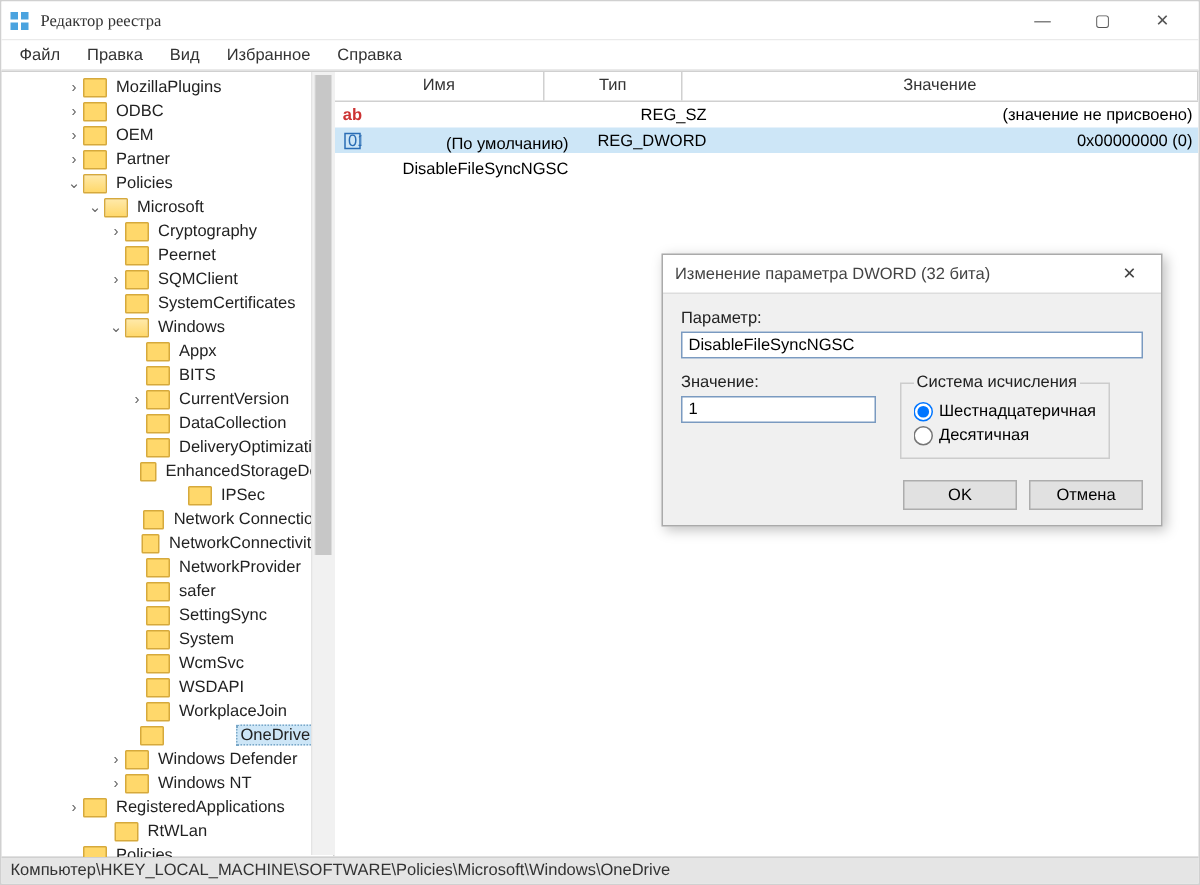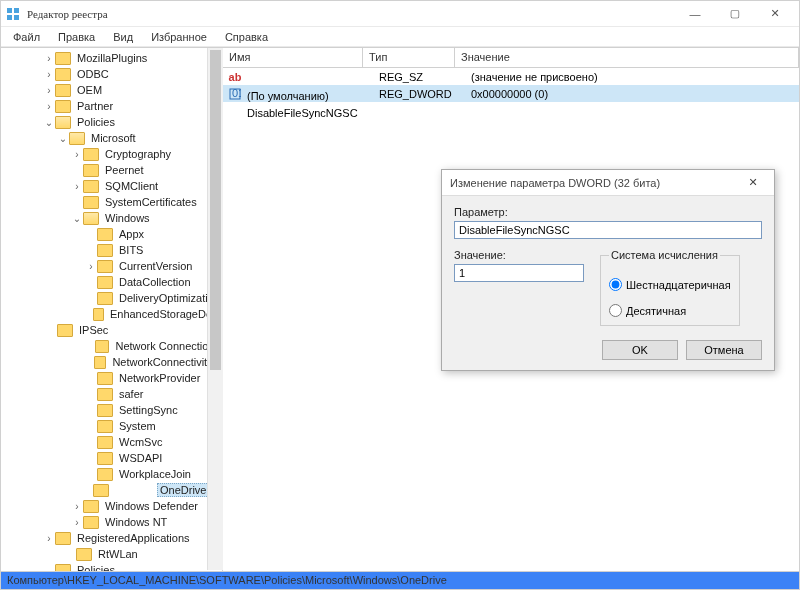--- a/index.html
+++ b/index.html
@@ -13,44 +13,44 @@
 .menubar .mi { padding: 2px 8px; color: #333; }
 .content { flex: 1; display: flex; overflow: hidden; border-top: 1px solid #d0d0d0; }
 .tree { width: 222px; border-right: 1px solid #d0d0d0; overflow-y: auto; overflow-x: hidden; padding: 2px 0; }
 .node { display: flex; align-items: center; height: 16px; white-space: nowrap; }
 .toggle { width: 12px; text-align: center; color: #666; font-size: 10px; }
 .fico { width: 16px; height: 13px; background: #ffd86b; border: 1px solid #d6a93c; border-radius: 1px; margin-right: 4px; display:inline-block;}
 .fico.open { background: linear-gradient(#ffe9a8,#ffd86b); }
 .tree .label { color: #222; padding: 0 2px; }
 .tree .sel .label { background: #cde6f7; border:1px dotted #7aa7c7; }
 .listpane { flex:1; display:flex; flex-direction:column; overflow:hidden; }
-.lhdr { display:flex; height:20px; border-bottom:1px solid #d0d0d0; background:#fff; }
+.lhdr { display:flex; height:20px; border-bottom:1px solid #d0d0d0; background:#fff;text-align:center; }
 .lhdr .col { border-right:1px solid #d0d0d0; padding:3px 6px; color:#333; }
 .c-name{width:140px;} .c-type{width:92px;} .c-val{flex:1;}
 .rows { flex:1; overflow:auto; }
-.row { display:flex; height:17px; align-items:center; padding:0 4px;}
+.row { display:flex; height:17px; align-items:center; padding:0 4px;text-align:right;}
 .row.sel { background:#cde6f7; }
 .row .ico { width:16px;height:16px;margin-right:4px;display:flex;align-items:center;justify-content:center;font-size:9px;}
 .row .ico.str { color:#c33; }
 .row .ico.bin { color:#2a6db5; }
 .row .nm{width:132px;margin-top:38px;} .row .tp{width:92px;} .row .vl{flex:1;}
-.statusbar { height:18px; border-top:1px solid #d0d0d0; padding:2px 6px; color:#333; background:#3b82f6;}
+.statusbar { height:18px; border-top:1px solid #d0d0d0; padding:2px 6px; color:#333; background:#e5e5e5;}
 
 .dlg { position:absolute; left:440px; top:168px; width:334px; background:#f0f0f0; border:1px solid #aaa; box-shadow:2px 2px 8px rgba(0,0,0,0.25); }
 .dlg .dtb { display:flex; align-items:center; height:26px; background:#fff; padding:0 8px; border-bottom:1px solid #ddd;}
 .dlg .dtb .dtt { flex:1; color:#444; }
 .dlg .dtb .dclose { width:26px; text-align:center; color:#444; }
 .dlg .body { padding:10px 12px; }
 .dlg .lbl { color:#222; margin-bottom:3px; }
 .dlg input[type=text] { width:100%; border:1px solid #7a9ac0; padding:2px 4px; background:#fff; font-size:11px;}
 .dlg .row2 { display:flex; gap:16px; margin-top:10px;}
 .dlg .valcol{flex:0 0 130px;}
 .dlg fieldset{border:1px solid #ccc; padding:4px 8px 8px;}
 .dlg legend{color:#222; padding:0 2px;}
-.dlg .radio{display:flex;align-items:center;gap:4px;margin-top:13px;}
+.dlg .radio{display:flex;gap:4px;margin-top:3px;}
 .dlg .btns{display:flex;justify-content:flex-end;gap:8px;margin-top:14px;}
 .dlg button{min-width:76px;padding:3px 10px;background:#e1e1e1;border:1px solid #adadad;}
 .tree-scroll{position:absolute; left:206px; top:47px; bottom:19px; width:16px; background:#f1f1f1; border-left:1px solid #e0e0e0;}
 .tree-scroll .thumb{position:absolute; left:2px; right:2px; top:2px; height:320px; background:#c7c7c7;}
 </style>
 </head>
 <body>
 
 <div class="window">
   <div class="titlebar">
@@ -156,21 +156,21 @@
         <div class="node" style="padding-left: 84px;">
           <span class="toggle"></span>
           <span class="fico"></span>
           <span class="label">DeliveryOptimization</span>
         </div>
         <div class="node" style="padding-left: 84px;">
           <span class="toggle"></span>
           <span class="fico"></span>
           <span class="label">EnhancedStorageDevi</span>
         </div>
-        <div class="node" style="padding-left: 44px;">
+        <div class="node" style="padding-left: 112px;">
           <span class="toggle"></span>
           <span class="fico"></span>
           <span class="label">IPSec</span>
         </div>
         <div class="node" style="padding-left: 84px;">
           <span class="toggle"></span>
           <span class="fico"></span>
           <span class="label">Network Connections</span>
         </div>
         <div class="node" style="padding-left: 84px;">

